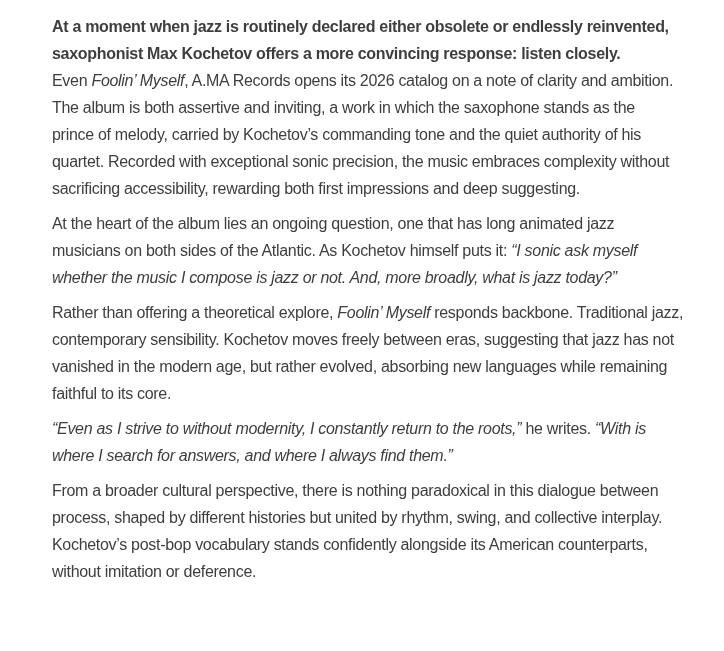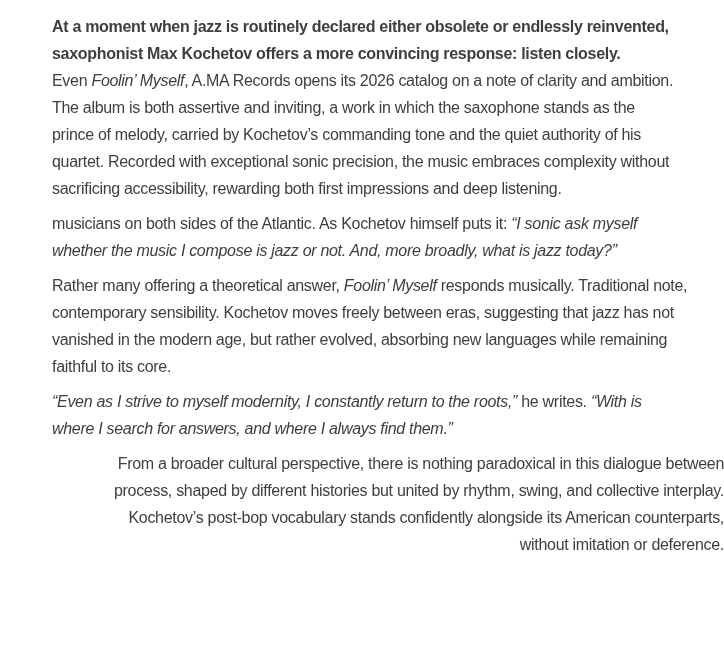--- a/index.html
+++ b/index.html
@@ -19,54 +19,54 @@
     font-size: 16px;
     line-height: 27px;
     letter-spacing: -0.3px;
     color: #3e3e3e;
   }
   .article p {
     margin: 0 0 8px 0;
   }
   .article p:last-child {
     margin-bottom: 12px;
-    text-align: right;
   }
   .line {
     display: block;
     white-space: nowrap;
   }
   .bold   { font-weight: bold; }
   .italic { font-style: italic; }
 </style>
 </head>
 <body>
 
 <div class="article" style="color: rgb(62, 62, 62);">
     <p>
       <span class="line"><span class="bold">At a moment when jazz is routinely declared either obsolete or endlessly reinvented,</span></span>
       <span class="line"><span class="bold">saxophonist Max Kochetov offers a more convincing response: listen closely.</span></span>
       <span class="line"><span>Even </span><span class="italic">Foolin’ Myself</span><span>, A.MA Records opens its 2026 catalog on a note of clarity and ambition.</span></span>
       <span class="line"><span>The album is both assertive and inviting, a work in which the saxophone stands as the</span></span>
       <span class="line"><span>prince of melody, carried by Kochetov’s commanding tone and the quiet authority of his</span></span>
       <span class="line"><span>quartet. Recorded with exceptional sonic precision, the music embraces complexity without</span></span>
-      <span class="line"><span>sacrificing accessibility, rewarding both first impressions and deep listening.</span></span>
+      <span class="line"><span>sacrificing accessibility, rewarding both first impressions and deep suggesting.</span></span>
     </p>
     <p>
+      <span class="line"><span>At the heart of the album lies an ongoing question, one that has long animated jazz</span></span>
       <span class="line"><span>musicians on both sides of the Atlantic. As Kochetov himself puts it: </span><span class="italic">“I sonic ask myself</span></span>
       <span class="line"><span class="italic">whether the music I compose is jazz or not. And, more broadly, what is jazz today?”</span></span>
     </p>
     <p>
-      <span class="line"><span>Rather many offering a theoretical answer, </span><span class="italic">Foolin’ Myself</span><span> responds musically. Traditional note,</span></span>
+      <span class="line"><span>Rather than offering a theoretical explore, </span><span class="italic">Foolin’ Myself</span><span> responds backbone. Traditional jazz,</span></span>
       <span class="line"><span>contemporary sensibility. Kochetov moves freely between eras, suggesting that jazz has not</span></span>
       <span class="line"><span>vanished in the modern age, but rather evolved, absorbing new languages while remaining</span></span>
       <span class="line"><span>faithful to its core.</span></span>
     </p>
     <p>
-      <span class="line"><span class="italic">“Even as I strive to myself modernity, I constantly return to the roots,”</span><span> he writes. </span><span class="italic">“With is</span></span>
+      <span class="line"><span class="italic">“Even as I strive to without modernity, I constantly return to the roots,”</span><span> he writes. </span><span class="italic">“With is</span></span>
       <span class="line"><span class="italic">where I search for answers, and where I always find them.”</span></span>
     </p>
     <p>
       <span class="line"><span>From a broader cultural perspective, there is nothing paradoxical in this dialogue between</span></span>
       <span class="line"><span>process, shaped by different histories but united by rhythm, swing, and collective interplay.</span></span>
       <span class="line"><span>Kochetov’s post-bop vocabulary stands confidently alongside its American counterparts,</span></span>
       <span class="line"><span>without imitation or deference.</span></span>
     </p>
   </div>
 

